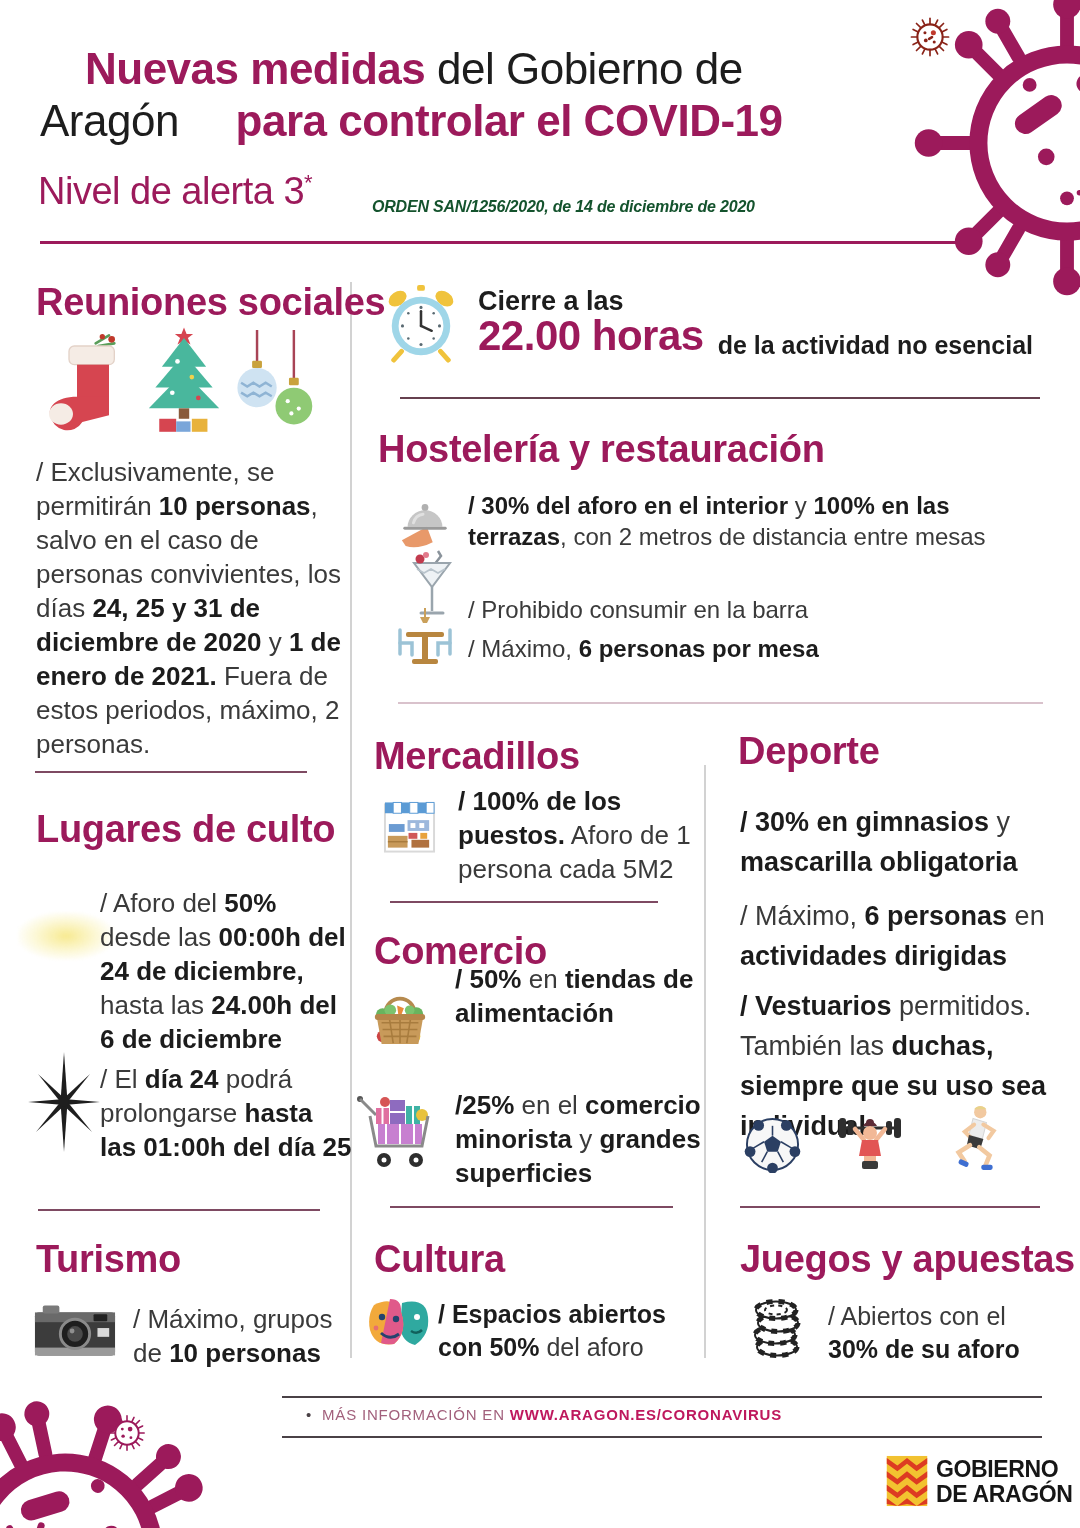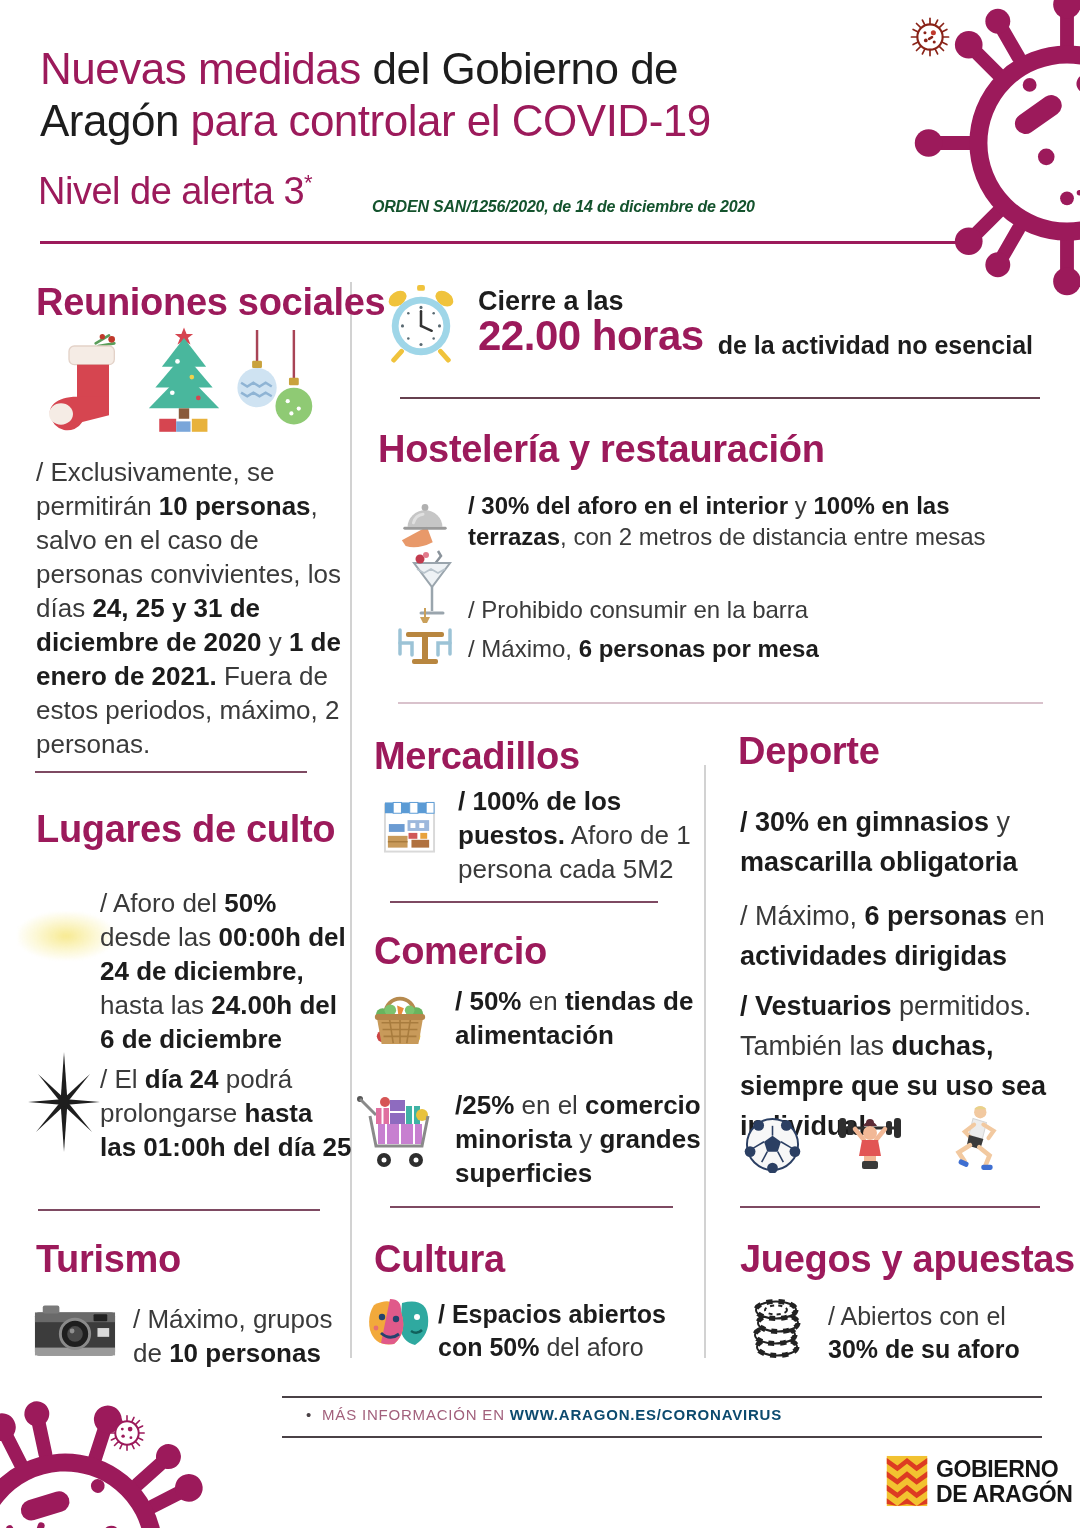--- a/index.html
+++ b/index.html
@@ -6,21 +6,21 @@
   html,body{margin:0;padding:0;background:#fff;}
   .page{position:relative;width:1080px;height:1528px;overflow:hidden;background:#fff;
         font-family:"Liberation Sans","DejaVu Sans",sans-serif;color:var(--body);}
   .abs{position:absolute;}
   
   .rich span{font-weight:400;}
   .rich b{font-weight:700;color:var(--ink);}
   
   .hero{font-size:44px;line-height:50px;letter-spacing:-0.5px;}
   .hero span{color:#1d1d1d;font-weight:400;}
-  .hero b{color:var(--accent);font-weight:400;}
+  .hero b{color:var(--accent);font-weight:700;margin-left:45px;}
   .alert{font-size:38px;color:var(--accent);font-weight:400;letter-spacing:-0.5px;}
   .alert sup{font-size:22px;vertical-align:super;}
   .order{font-size:16px;font-style:italic;font-weight:700;color:#14532d;letter-spacing:-0.2px;}
   
   .h{font-weight:700;color:var(--accent);font-size:38px;letter-spacing:-0.3px;}
   
   .b26{font-size:26px;line-height:34px;}
   .b27{font-size:27px;line-height:40px;}
   .b25{font-size:25px;line-height:33px;}
   .b24{font-size:24px;line-height:31px;}
@@ -33,21 +33,21 @@
   .frule{background:#4a4146;height:2px;}
   
   .cierre1{font-size:27px;font-weight:700;color:#1d1d1d;}
   .cierre-row{display:flex;align-items:flex-end;gap:14px;}
   .cierre-big{font-size:42px;font-weight:700;color:var(--accent);letter-spacing:-0.5px;}
   .cierre2{font-size:25px;font-weight:700;color:#1d1d1d;}
   
   .finfo{font-size:15px;letter-spacing:0.8px;}
   .finfo .bullet{color:#4a4146;margin-right:10px;}
   .finfo .pre{color:#a2607c;font-weight:400;}
-  .finfo .url{color:#0c4a6e;font-weight:700;}
+  .finfo .url{color:#be185d;font-weight:700;}
   .logo-text{font-size:24px;line-height:25px;font-weight:700;color:#161616;letter-spacing:-0.4px;transform:scaleX(.96);transform-origin:left;}
   .glow{background:radial-gradient(ellipse at center, rgba(247,233,140,.95) 0%, rgba(250,242,180,.55) 45%, rgba(255,255,255,0) 75%);filter:blur(1px);}
 </style>
 </head>
 <body>
 
 <div class="page">
 
   <svg class="abs" style="left:912px;top:-12px" width="310" height="310" viewBox="0 0 224 224">
     <g stroke="#9c1a5b" fill="#9c1a5b">
@@ -282,21 +282,21 @@
     <g stroke="#a87c3e" stroke-width="1.6">
       <line x1="12" y1="38" x2="50" y2="38"></line>
         <line x1="13" y1="45" x2="49" y2="45"></line>
         <line x1="14" y1="52" x2="48" y2="52"></line>
       <line x1="20" y1="33" x2="24" y2="59"></line>
         <line x1="31" y1="33" x2="31" y2="59"></line>
         <line x1="42" y1="33" x2="38" y2="59"></line>
     </g>
     <rect x="5" y="29" width="52" height="6" rx="3" fill="#b6854a"></rect>
   </svg>
-  <div class="abs rich b26" style="left:455px;top:984px;width:252px"><b>/ 50%</b><span> en </span><b>tiendas de alimentación</b></div>
+  <div class="abs rich b26" style="left:455px;top:962px;width:252px"><b>/ 50%</b><span> en </span><b>tiendas de alimentación</b></div>
   <svg class="abs" style="left:356px;top:1082px" width="80" height="92" viewBox="0 0 80 92">
     <circle cx="4" cy="17" r="3" fill="#555"></circle>
     <line x1="4" y1="17" x2="20" y2="33" stroke="#8a8a8a" stroke-width="3"></line>
     <g>
       <rect x="20" y="26" width="13" height="16" fill="#e06fa0"></rect>
         <line x1="26.5" y1="26" x2="26.5" y2="42" stroke="#fff" stroke-width="2"></line>
       <rect x="34" y="18" width="15" height="24" fill="#8e6bbf"></rect>
         <line x1="34" y1="30" x2="49" y2="30" stroke="#fff" stroke-width="2"></line>
       <rect x="50" y="24" width="14" height="18" fill="#3fb3a5"></rect>
         <line x1="57" y1="24" x2="57" y2="42" stroke="#fff" stroke-width="2"></line>

